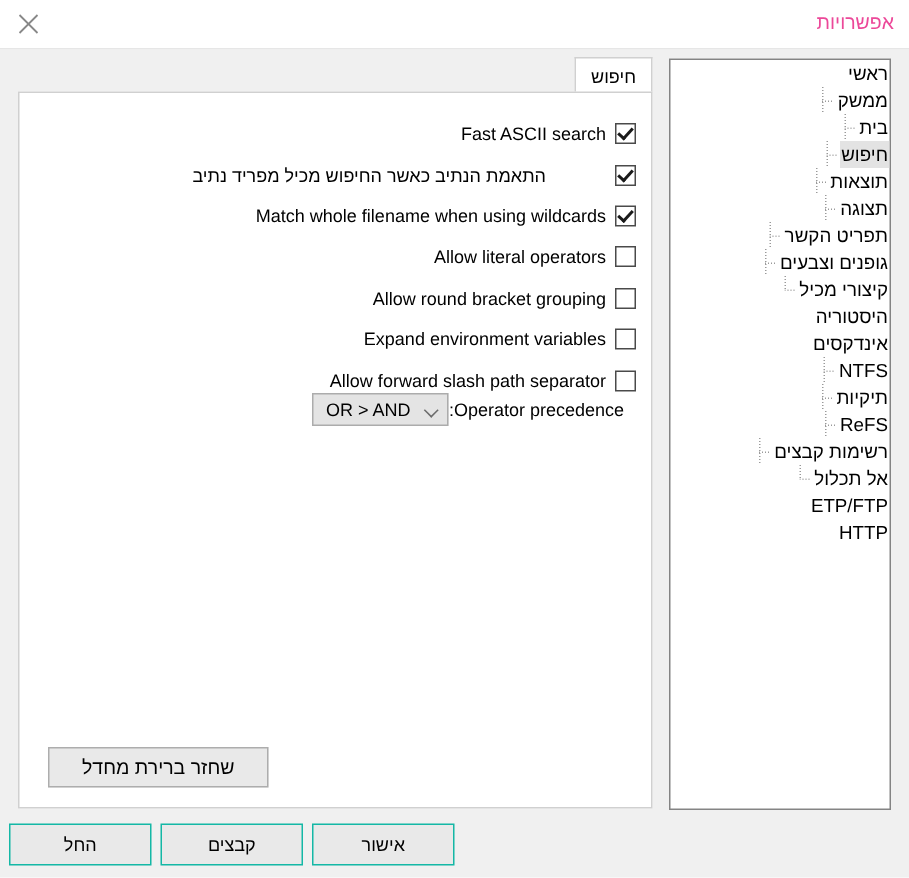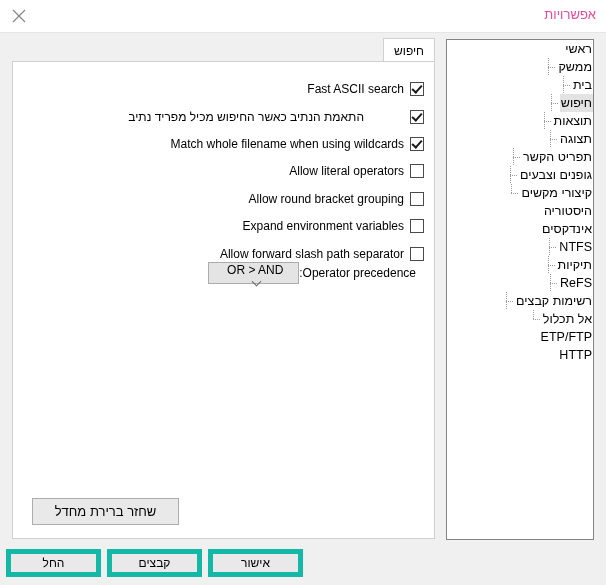--- a/index.html
+++ b/index.html
@@ -133,21 +133,20 @@
     width: 91px; height: 22px;
     box-sizing: border-box;
     background: #e4e4e4;
     border: 1px solid #acacac;
     display: flex;
     align-items: center;
     justify-content: space-between;
     padding: 0 5px 0 8px;
     font-size: 12px;
     cursor: pointer;
-    flex-direction: column;
   }
   #precedence-value { color: #000; }
   #precedence-chevron {
     width: 9px; height: 9px;
     position: relative;
     margin-left: 4px;
   }
   #precedence-chevron::after {
     content: "";
     position: absolute;
@@ -240,21 +239,21 @@
     background-size: 2px 1px;
   }
 
   
   .bottom-btn {
     position: absolute;
     top: 549px;
     height: 28px;
     box-sizing: border-box;
     background: #e9e9e9;
-    border: 5px solid #14b8a6;
+    border: 1px solid #14b8a6;
     display: flex;
     align-items: center;
     justify-content: center;
     font-size: 12px;
     direction: rtl;
     cursor: pointer;
   }
   #btn-ok    { left: 208px; width: 95px; }
   #btn-cancel{ left: 107px; width: 95px; }
   #btn-apply { left: 6px;   width: 95px; }
@@ -368,21 +367,21 @@
       </span>
     </div>
     <div class="tree-row child">
       <span class="tree-text">גופנים וצבעים</span>
       <span class="tree-connector">
         <span class="v-line"></span>
         <span class="h-line"></span>
       </span>
     </div>
     <div class="tree-row child">
-      <span class="tree-text">קיצורי מקשים</span>
+      <span class="tree-text">קיצורי מכיל</span>
       <span class="tree-connector">
         <span class="v-line half"></span>
         <span class="h-line"></span>
       </span>
     </div>
     <div class="tree-row">
       <span class="tree-text">היסטוריה</span>
     </div>
     <div class="tree-row">
       <span class="tree-text">אינדקסים</span>

